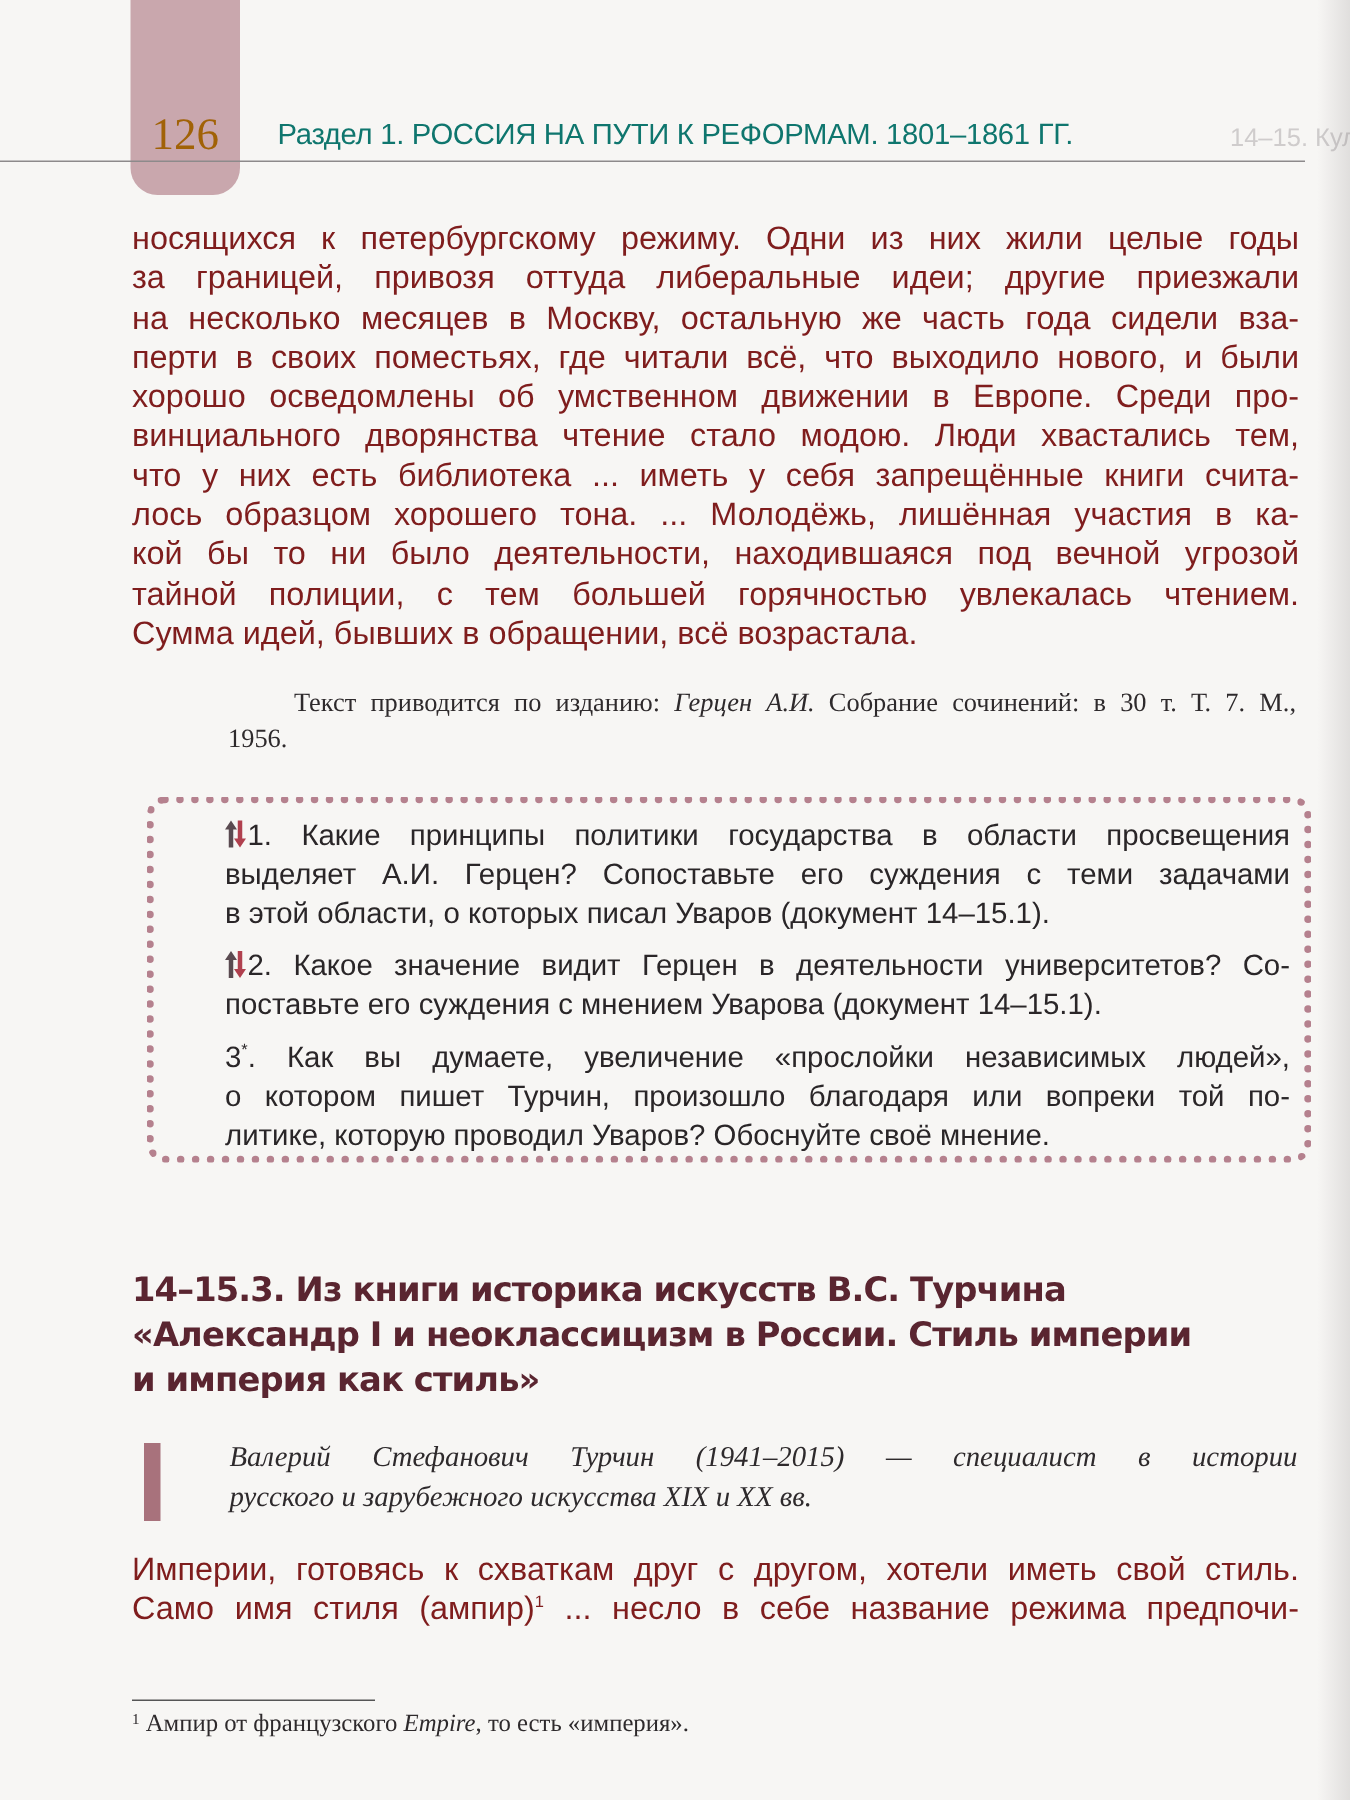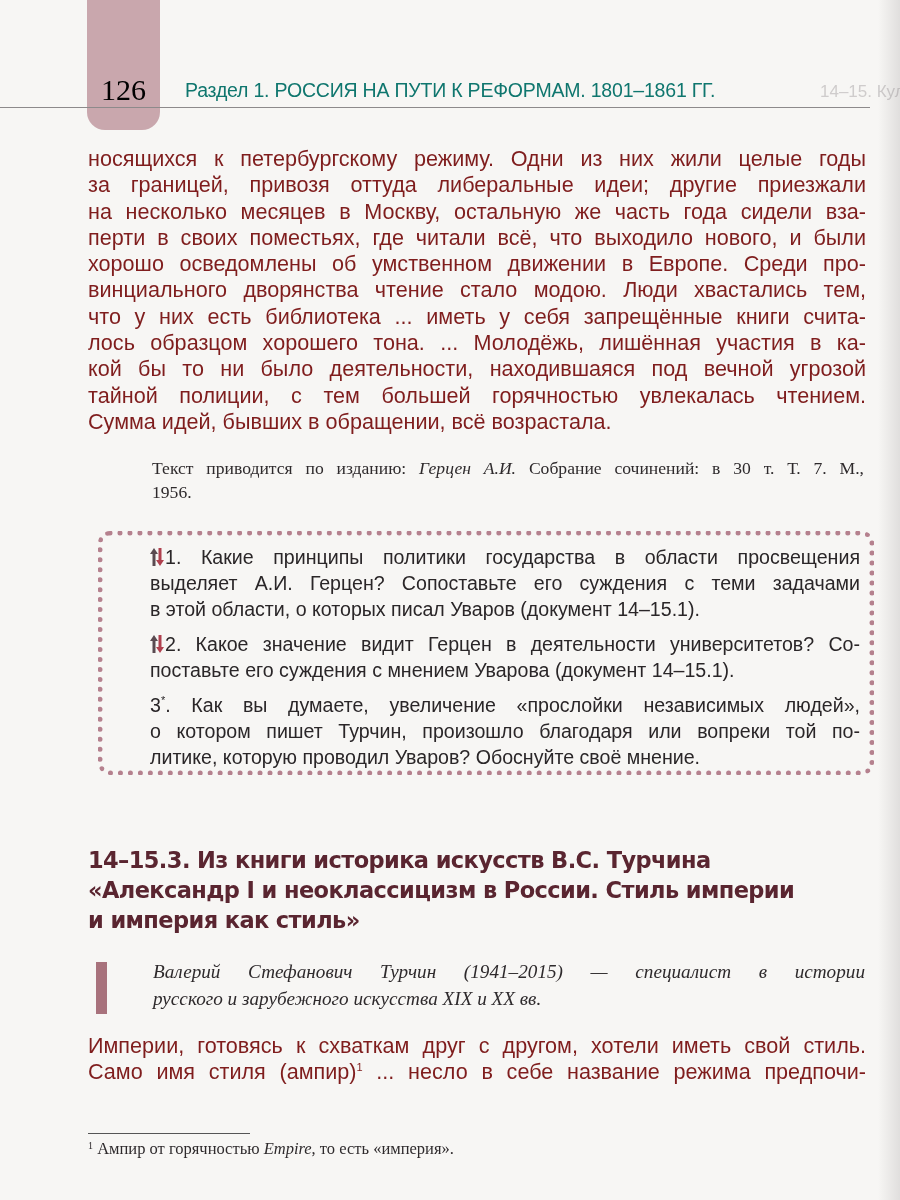--- a/index.html
+++ b/index.html
@@ -10,21 +10,21 @@
       font-family: "Liberation Sans", sans-serif;
       color: #2a2628;
     }
     .page-tab {
       position: absolute; left: 87px; top: 0; width: 73px; height: 130px;
       background: #c9a7ad;
       border-radius: 0 0 18px 18px;
     }
     .page-number {
       position: absolute; left: 87px; top: 73px; width: 73px; text-align: center;
-      font-family: "Liberation Serif", serif; font-size: 30px; color: #000000;
+      font-family: "Liberation Serif", serif; font-size: 30px; color: #a16207;
     }
     .running-head {
       position: absolute; left: 185px; top: 79px;
       font-size: 19.5px; color: #0f766e; letter-spacing: -0.2px;
     }
     .ghost-head {
       position: absolute; left: 820px; top: 82px;
       font-size: 17px; color: #cfcccc; white-space: nowrap;
     }
     .head-rule {
@@ -98,21 +98,21 @@
   <span class="line">хорошо осведомлены об умственном движении в Европе. Среди про-</span>
   <span class="line">винциального дворянства чтение стало модою. Люди хвастались тем,</span>
   <span class="line">что у них есть библиотека ... иметь у себя запрещённые книги счита-</span>
   <span class="line">лось образцом хорошего тона. ... Молодёжь, лишённая участия в ка-</span>
   <span class="line">кой бы то ни было деятельности, находившаяся под вечной угрозой</span>
   <span class="line">тайной полиции, с тем большей горячностью увлекалась чтением.</span>
   <span class="line last">Сумма идей, бывших в обращении, всё возрастала.</span>
 </div>
 
 <div class="source">
-  <span class="line" style="text-align-last: justify;"><span>Текст приводится по изданию: </span><i>Герцен А.И.</i><span> Собрание сочинений: в 30 т. Т. 7. М.,</span></span>
+  <span class="line" style="text-align-last: justify; margin-left: 44px;"><span>Текст приводится по изданию: </span><i>Герцен А.И.</i><span> Собрание сочинений: в 30 т. Т. 7. М.,</span></span>
   <span class="line last">1956.</span>
 </div>
 
 <div class="qbox"></div>
 
 <div class="question" style="top:545px;">
   <span class="line"><svg class="qicon" viewBox="0 0 14 20">
         <path d="M4 1 L8 7 H5.5 V19 H2.5 V7 H0 Z" fill="#5a4a50"></path>
         <path d="M10 19 L14 13 H11.5 V1 H8.5 V13 H6 Z" fill="#b0404e"></path>
       </svg><span>1. Какие принципы политики государства в области просвещения</span></span>
@@ -146,16 +146,16 @@
   <span class="line last">русского и зарубежного искусства XIX и XX вв.</span>
 </div>
 
 <div class="body-text body2">
   <span class="line">Империи, готовясь к схваткам друг с другом, хотели иметь свой стиль.</span>
   <span class="line"><span>Само имя стиля (ампир)</span><sup>1</sup><span> ... несло в себе название режима предпочи-</span></span>
 </div>
 
 <div class="fn-rule"></div>
 <div class="footnote">
-  <sup>1</sup><span> Ампир от горячностью </span><i>Empire</i><span>, то есть «империя».</span>
+  <sup>1</sup><span> Ампир от французского </span><i>Empire</i><span>, то есть «империя».</span>
 </div>
 
 <div class="bleed"></div>
 
 </body></html>

